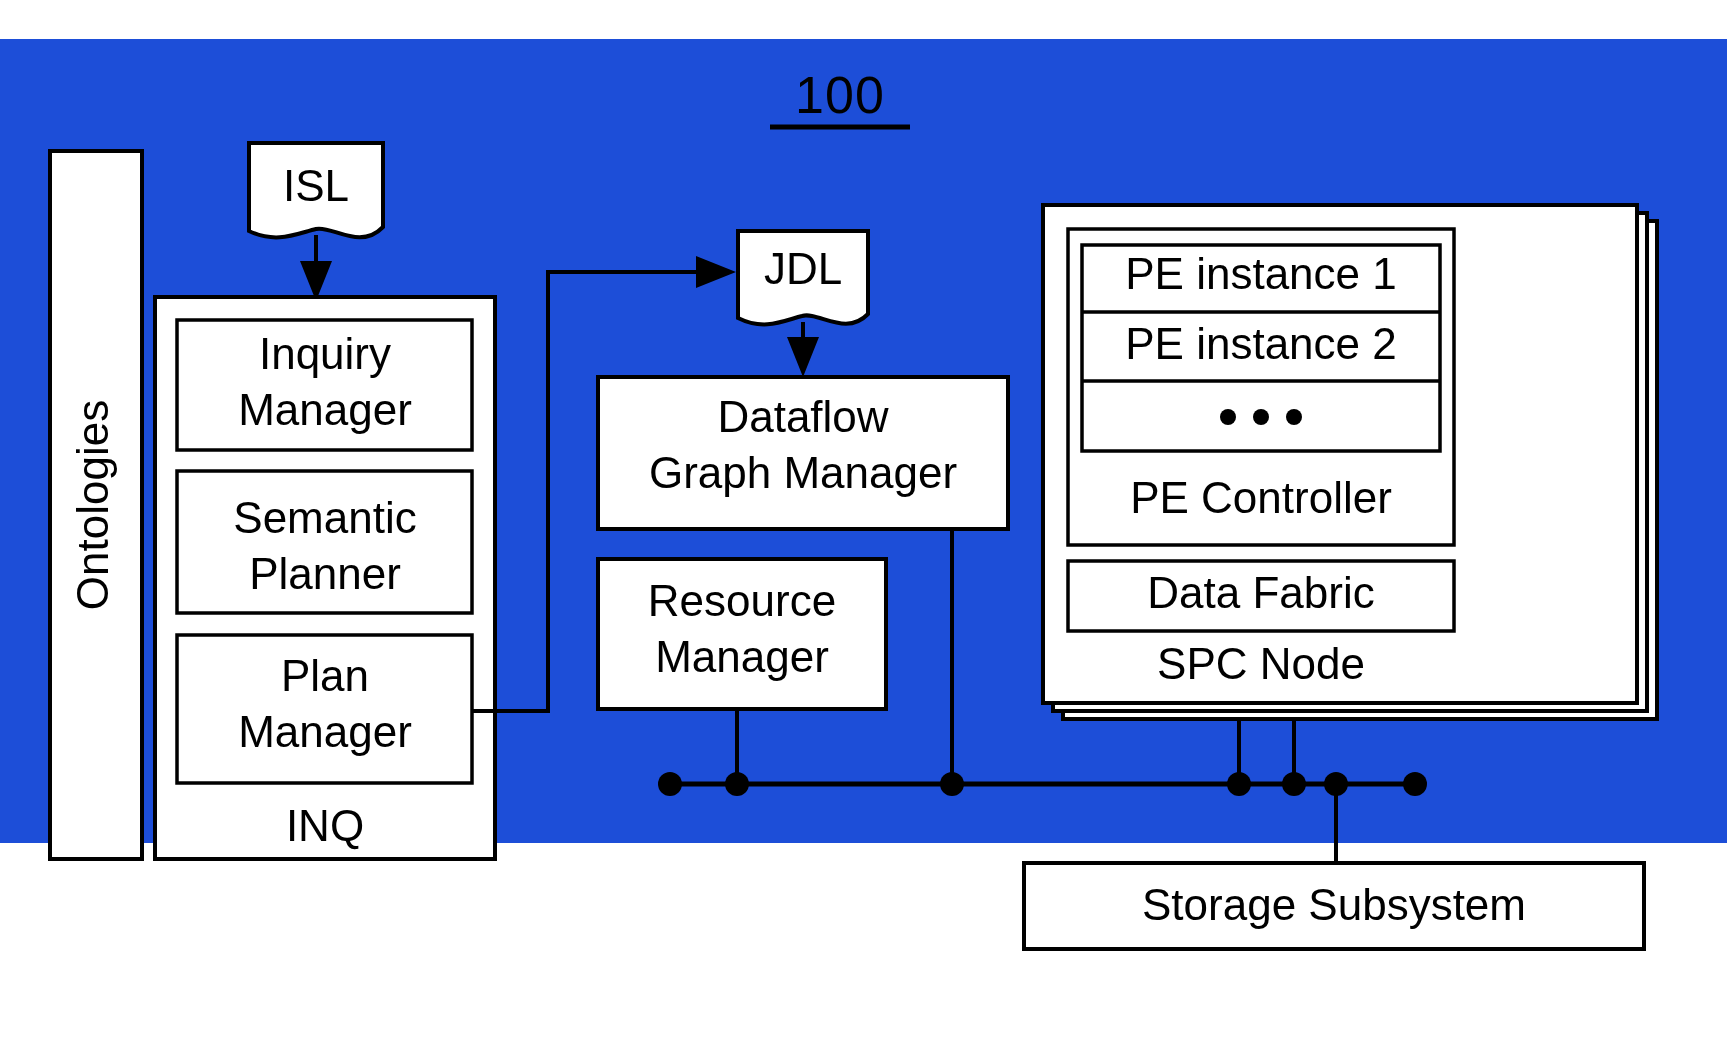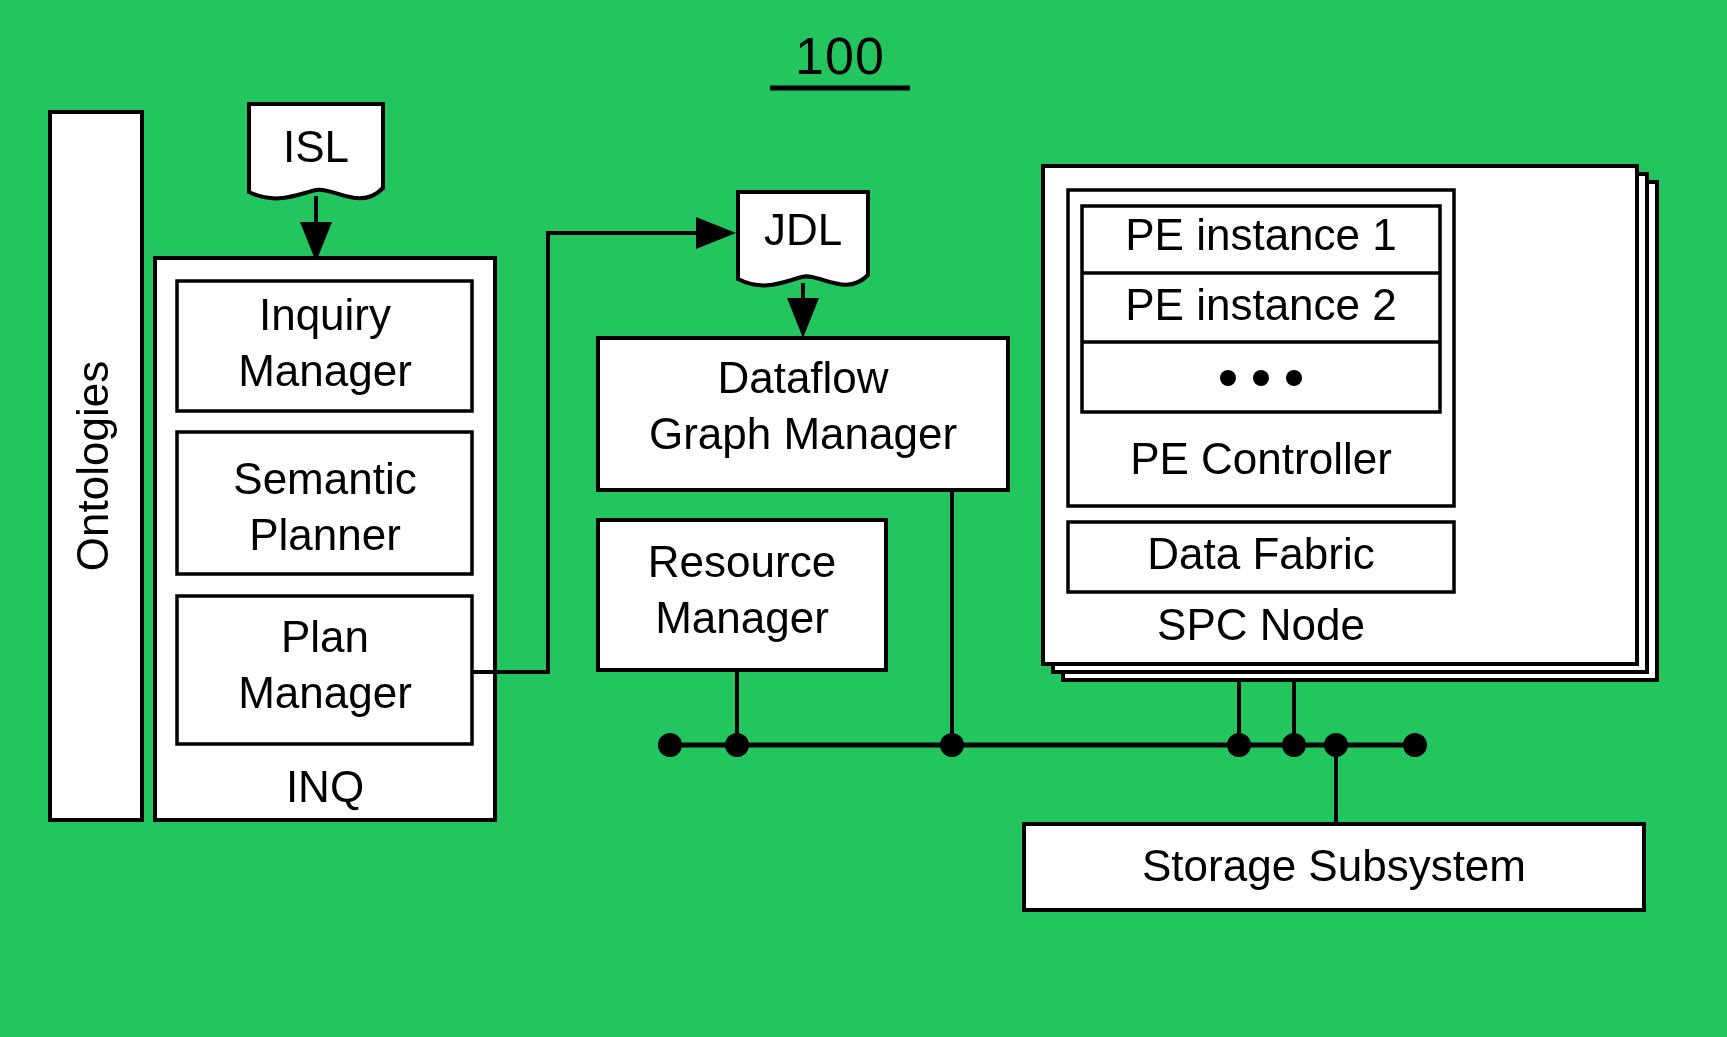--- a/index.html
+++ b/index.html
@@ -10,22 +10,23 @@
   }
   body {
     width: 1727px;
     height: 1037px;
     overflow: hidden;
     font-family: "Liberation Sans", sans-serif;
   }
   #figure-root {
     position: relative;
     width: 1727px;
-    height: 1037px;
-    background: #22c55e;
+    height: 804px;
+    background: #1d4ed8;
+    margin-top: 39px;
   }
   svg#diagram {
     display: block;
     width: 1727px;
     height: 1037px;
   }
   .box {
     fill: #ffffff;
     stroke: #000000;
     stroke-width: 4;

